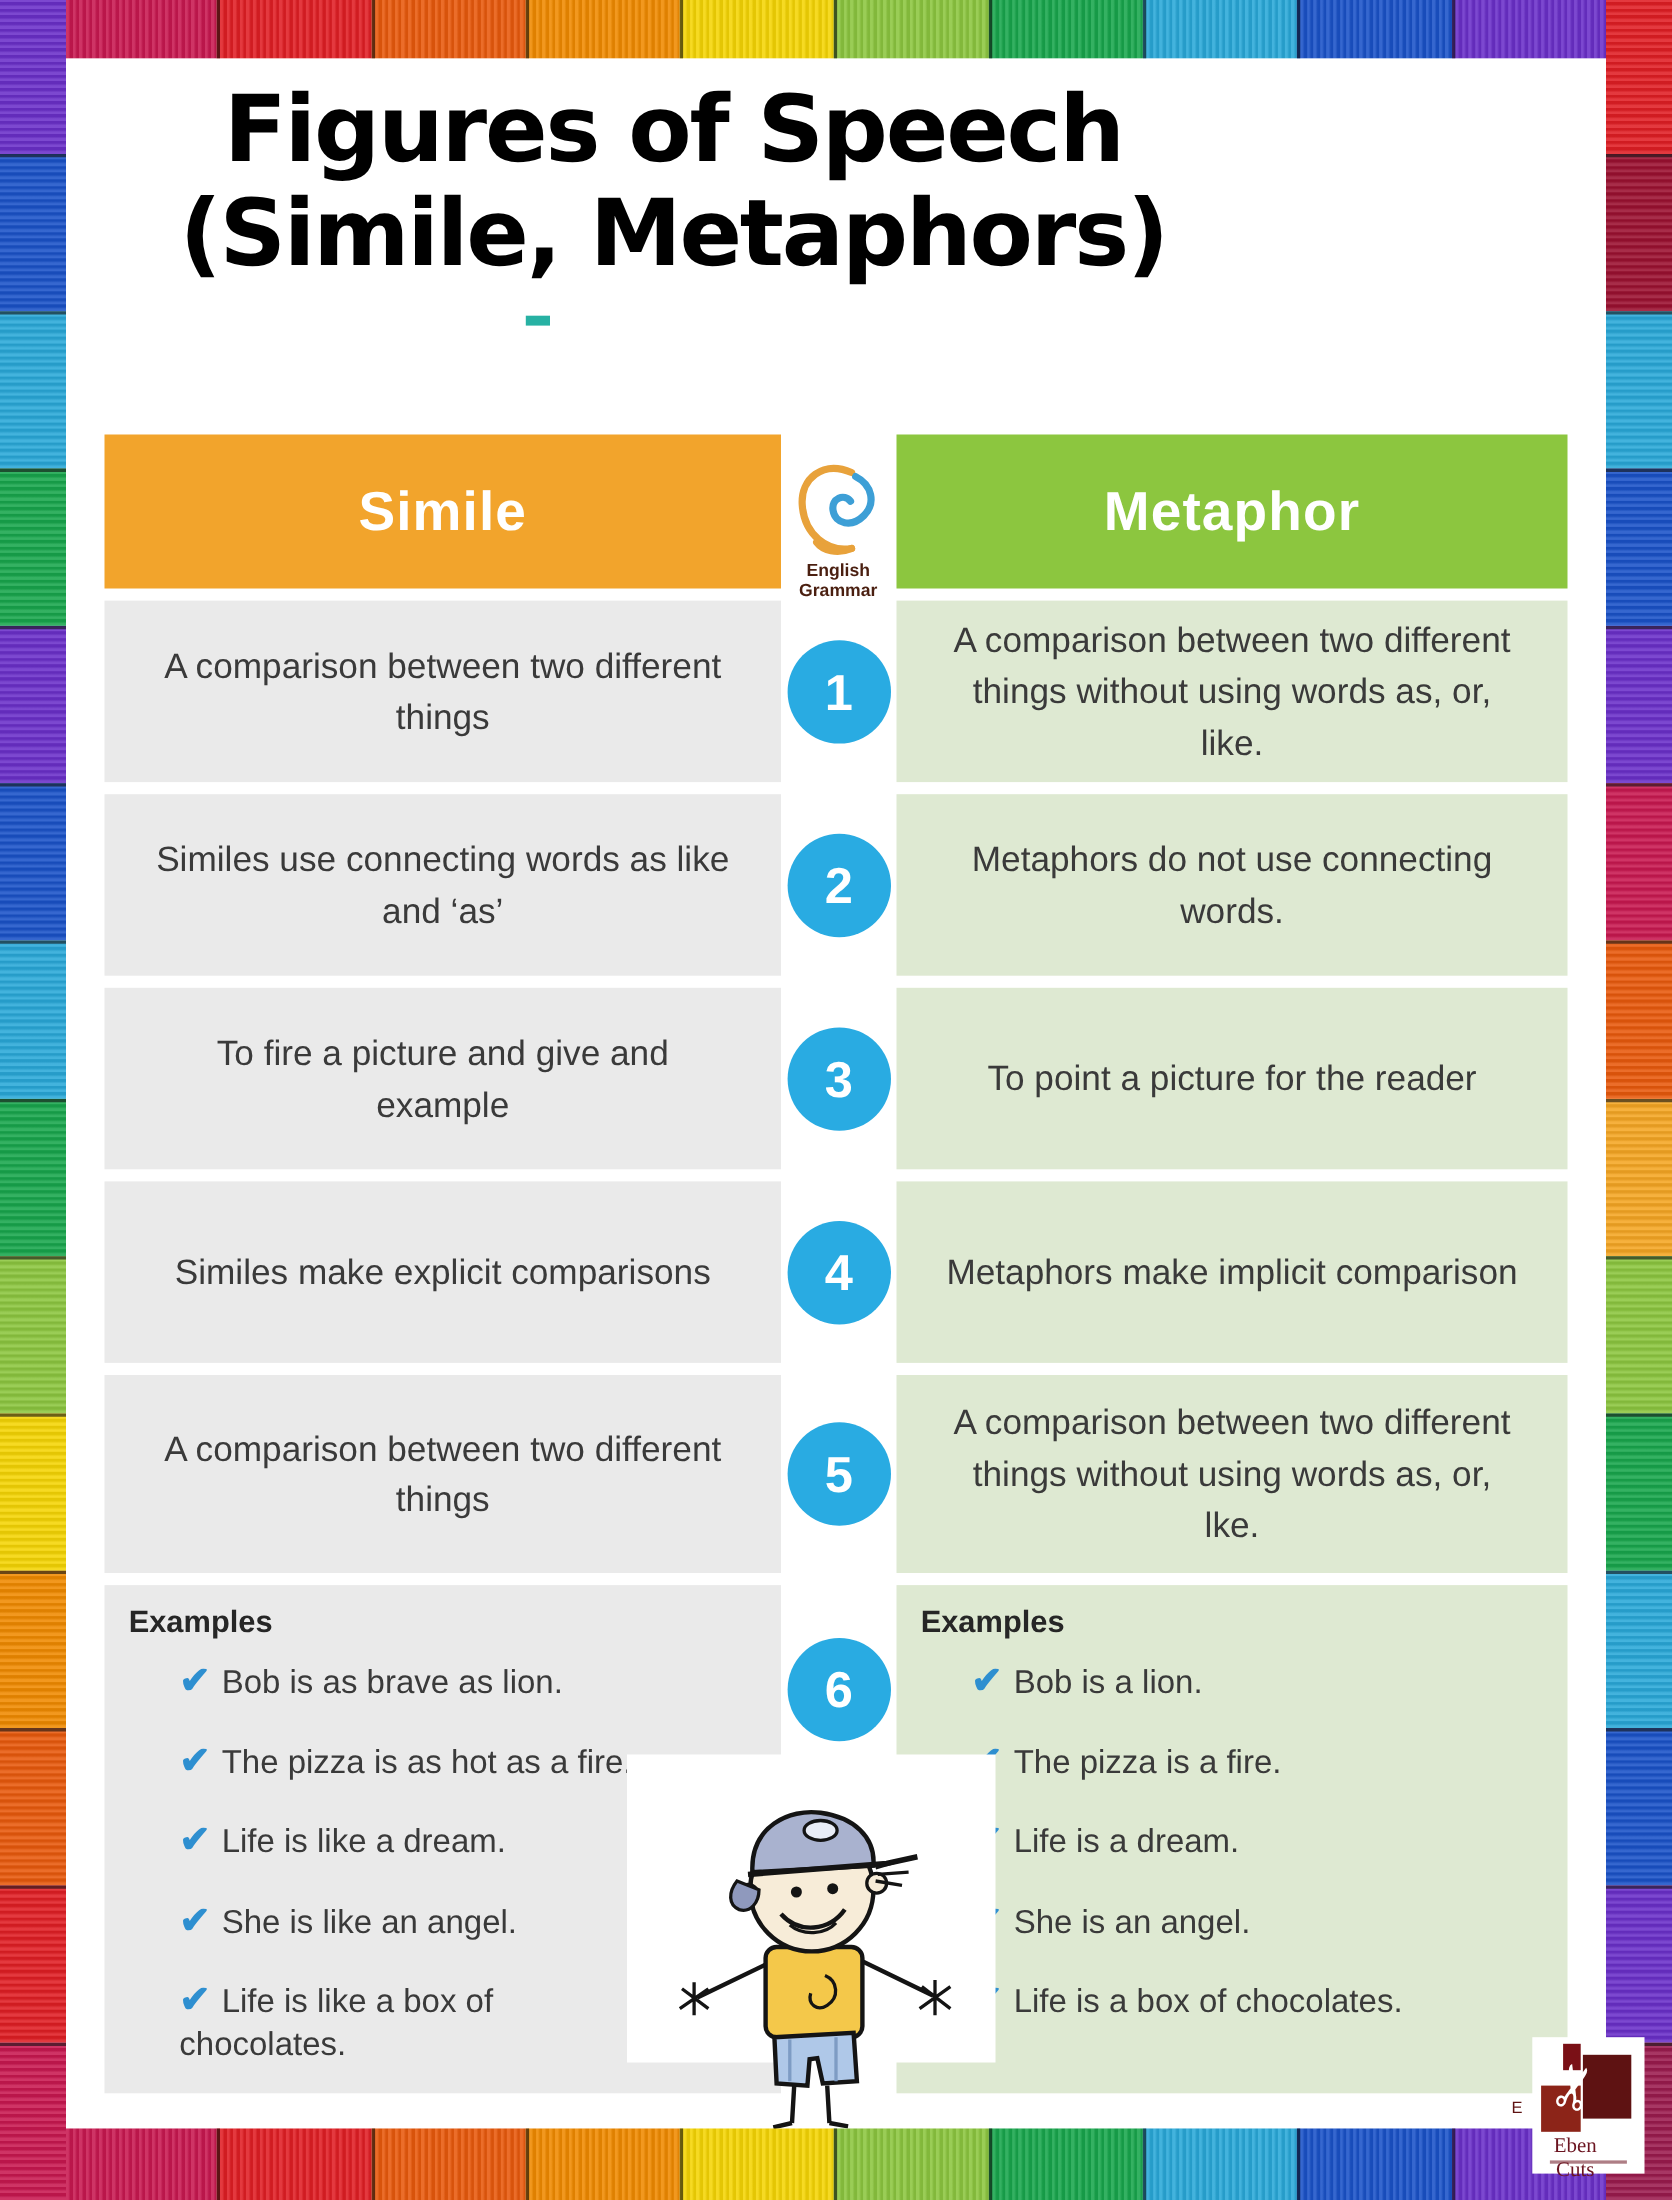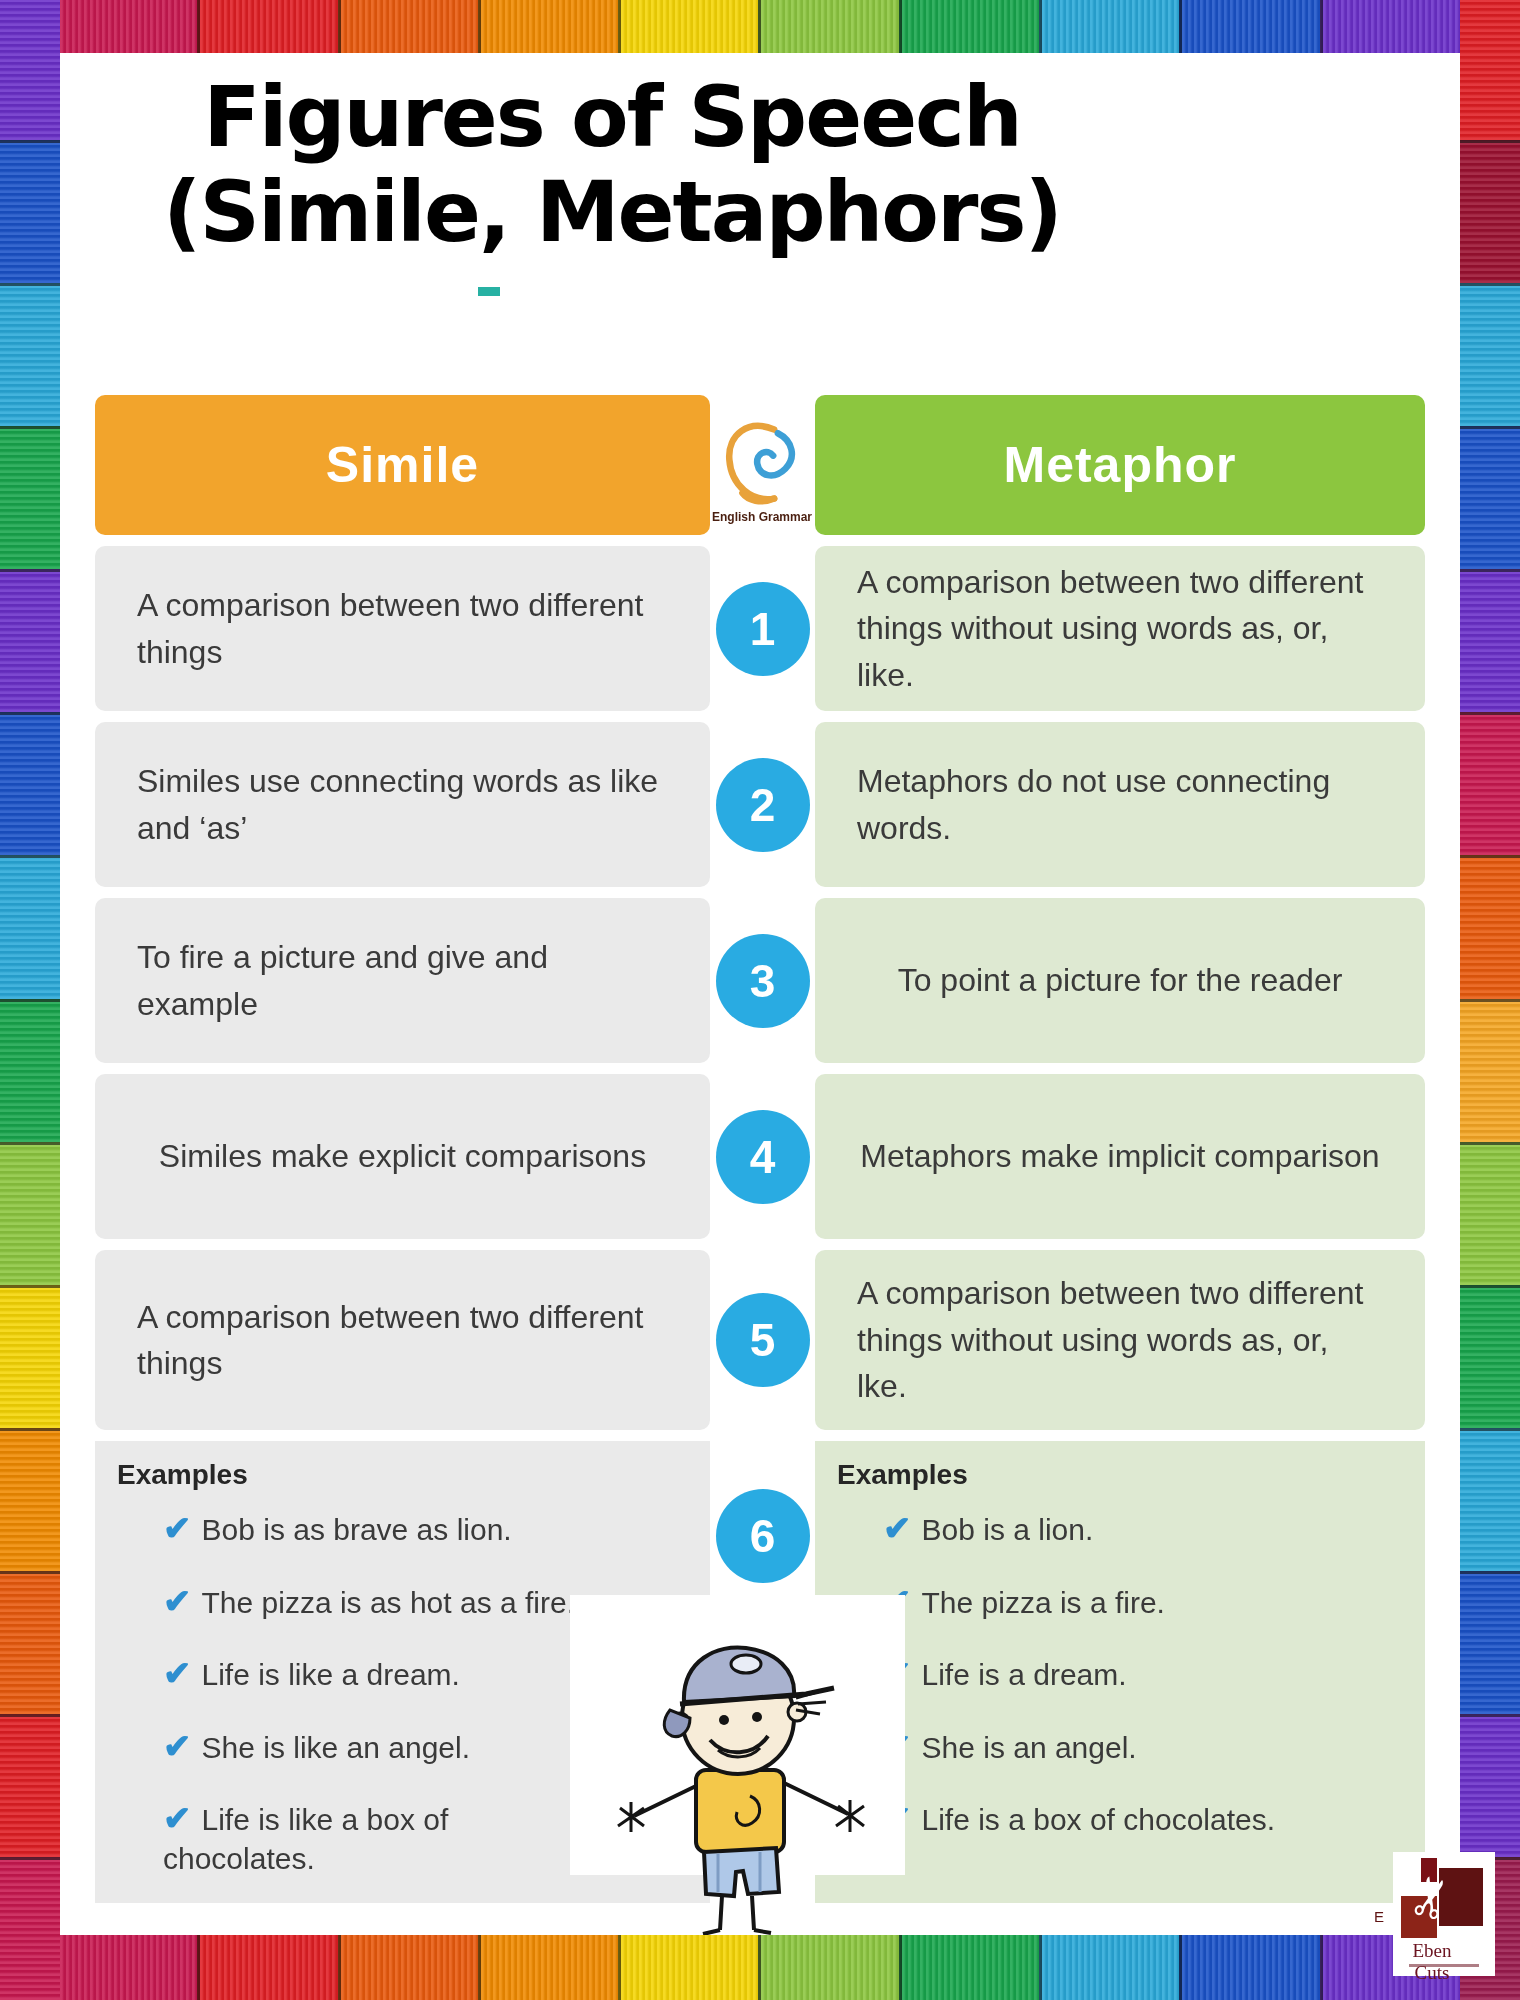--- a/index.html
+++ b/index.html
@@ -24,42 +24,42 @@
   .title{position:absolute;left:62px;top:70px;width:1100px;text-align:center;z-index:1;
          font-family:"DejaVu Sans",sans-serif;font-weight:bold;font-size:84px;line-height:1.13;
          color:#000;letter-spacing:-2px;}
 
   .deco-mark{position:absolute;left:478px;top:287px;width:22px;height:9px;background:#27B1A3;z-index:1;}
 
   
   .table{position:absolute;left:95px;top:395px;width:1330px;z-index:1;display:grid;
          grid-template-columns:615px 105px 610px;
          grid-template-rows:140px 165px 165px 165px 165px 180px 462px;row-gap:11px;}
-  .cell{display:flex;align-items:center;justify-content:center;
-        font-size:32px;color:#3A3A3A;line-height:1.45;padding:10px 42px;box-sizing:border-box;border-radius:10px;}
+  .cell{display:flex;align-items:center;justify-content:center;text-align:center;
+        font-size:32px;color:#3A3A3A;line-height:1.45;padding:10px 42px;box-sizing:border-box;}
   .cell-left{background:var(--cell_left);}
   .cell-right{background:var(--cell_right);}
   .head{font-size:50px;font-weight:bold;color:#fff;letter-spacing:1px;}
   .h-left{background:var(--header_left);}
   .h-right{background:var(--header_right);}
   .mid{display:flex;align-items:center;justify-content:center;}
   .circle{width:94px;height:94px;border-radius:50%;background:var(--circle);color:#fff;
           font-size:46px;font-weight:bold;display:flex;align-items:center;justify-content:center;}
   .mid-6{align-items:flex-start;padding-top:48px;box-sizing:border-box;}
 
   
   .ex-cell{display:block;padding:14px 20px;box-sizing:border-box;font-size:30px;color:#3A3A3A;}
   .ex-heading{font-weight:bold;font-size:28px;color:#262626;margin:4px 0 16px 2px;}
   .ex-item{margin:2px 0 30px 48px;line-height:1.25;}
   .ex-item .check{color:var(--check);font-size:34px;font-weight:bold;margin-right:10px;}
   .ex-item.narrow{max-width:330px;}
 
   
   .grammar-logo{position:absolute;left:703px;top:420px;width:118px;text-align:center;z-index:2;}
-  .grammar-caption{font-size:12px;font-weight:bold;color:#4A1F10;margin-top:-4px;}
+  .grammar-caption{font-size:16px;font-weight:bold;color:#4A1F10;margin-top:-4px;}
 
   
   .kid-box{position:absolute;left:570px;top:1595px;width:335px;height:280px;background:#fff;z-index:2;}
   .kid{position:absolute;left:600px;top:1600px;z-index:2;}
 
   
   .eben{position:absolute;left:1393px;top:1852px;width:102px;height:124px;background:#fff;z-index:5;}
   .sq{position:absolute;}
   .sq1{left:28px;top:6px;width:16px;height:24px;background:#7A1016;}
   .sq2{left:46px;top:16px;width:44px;height:58px;background:#5E1212;}

